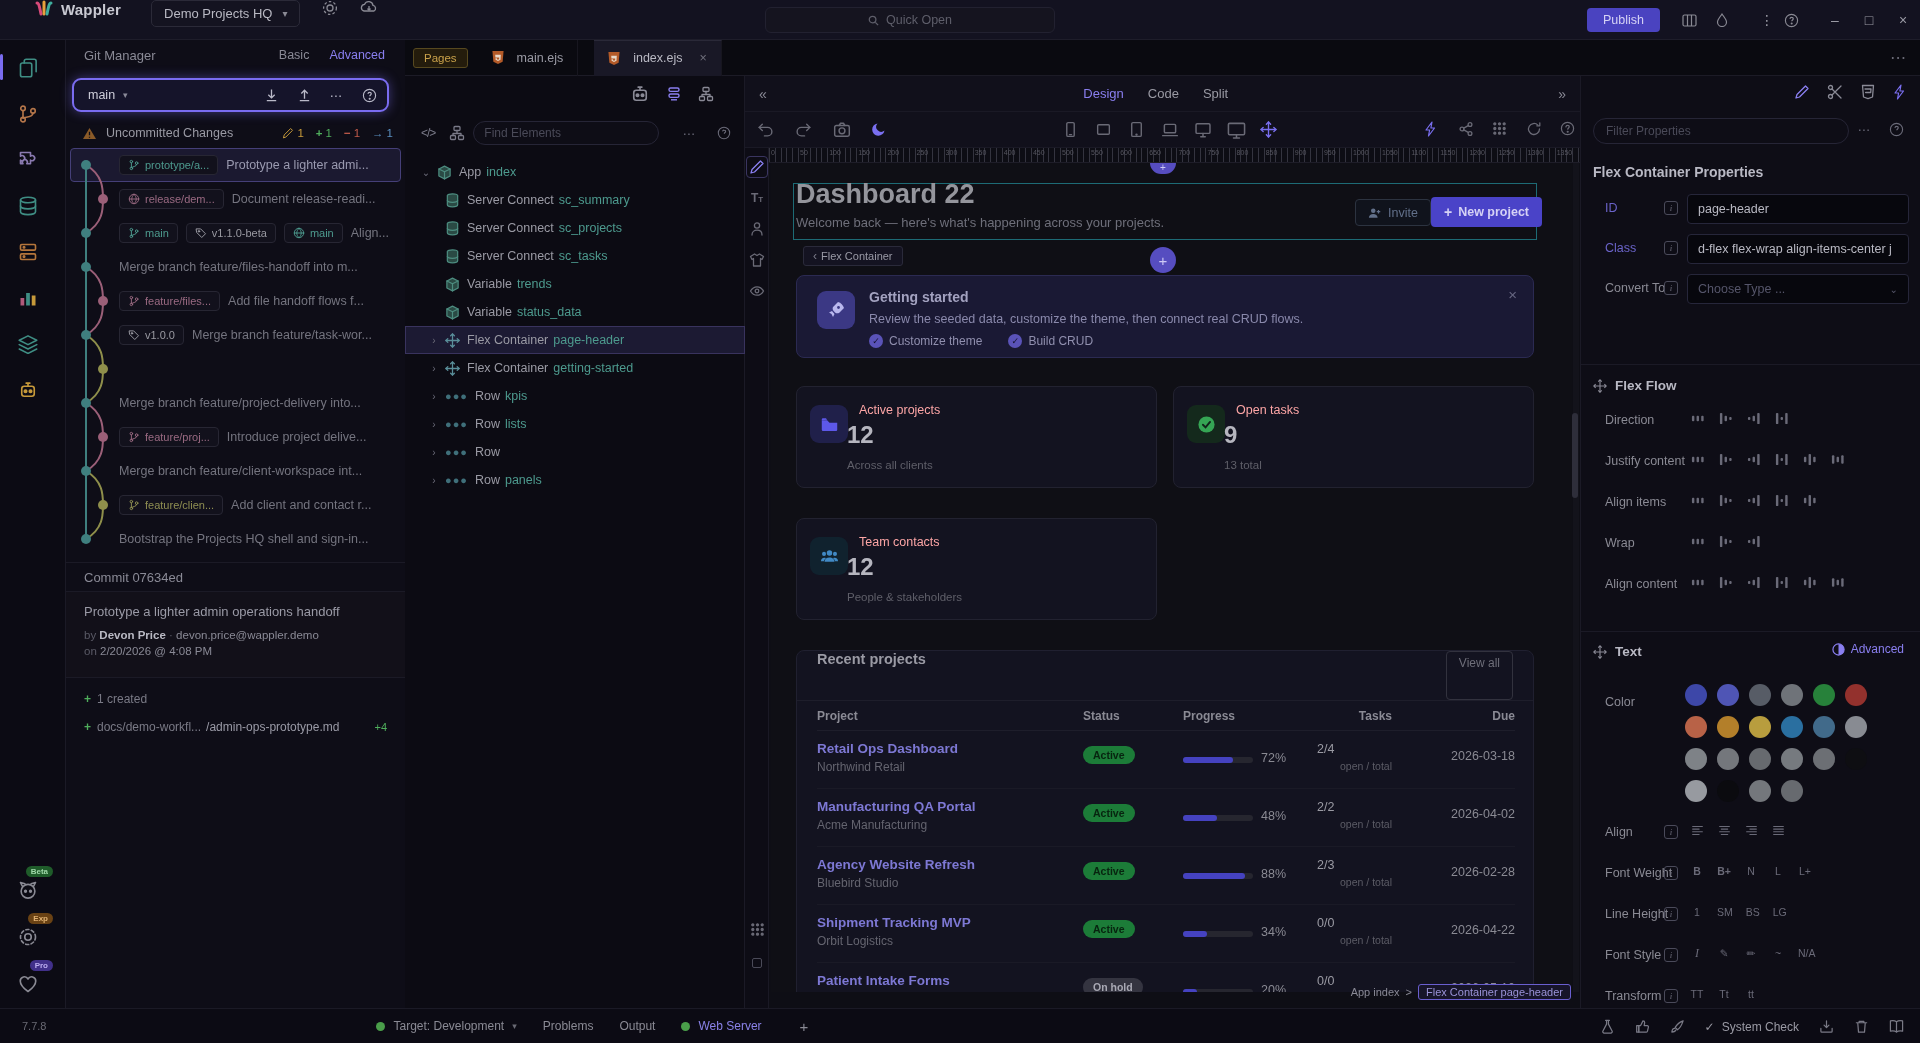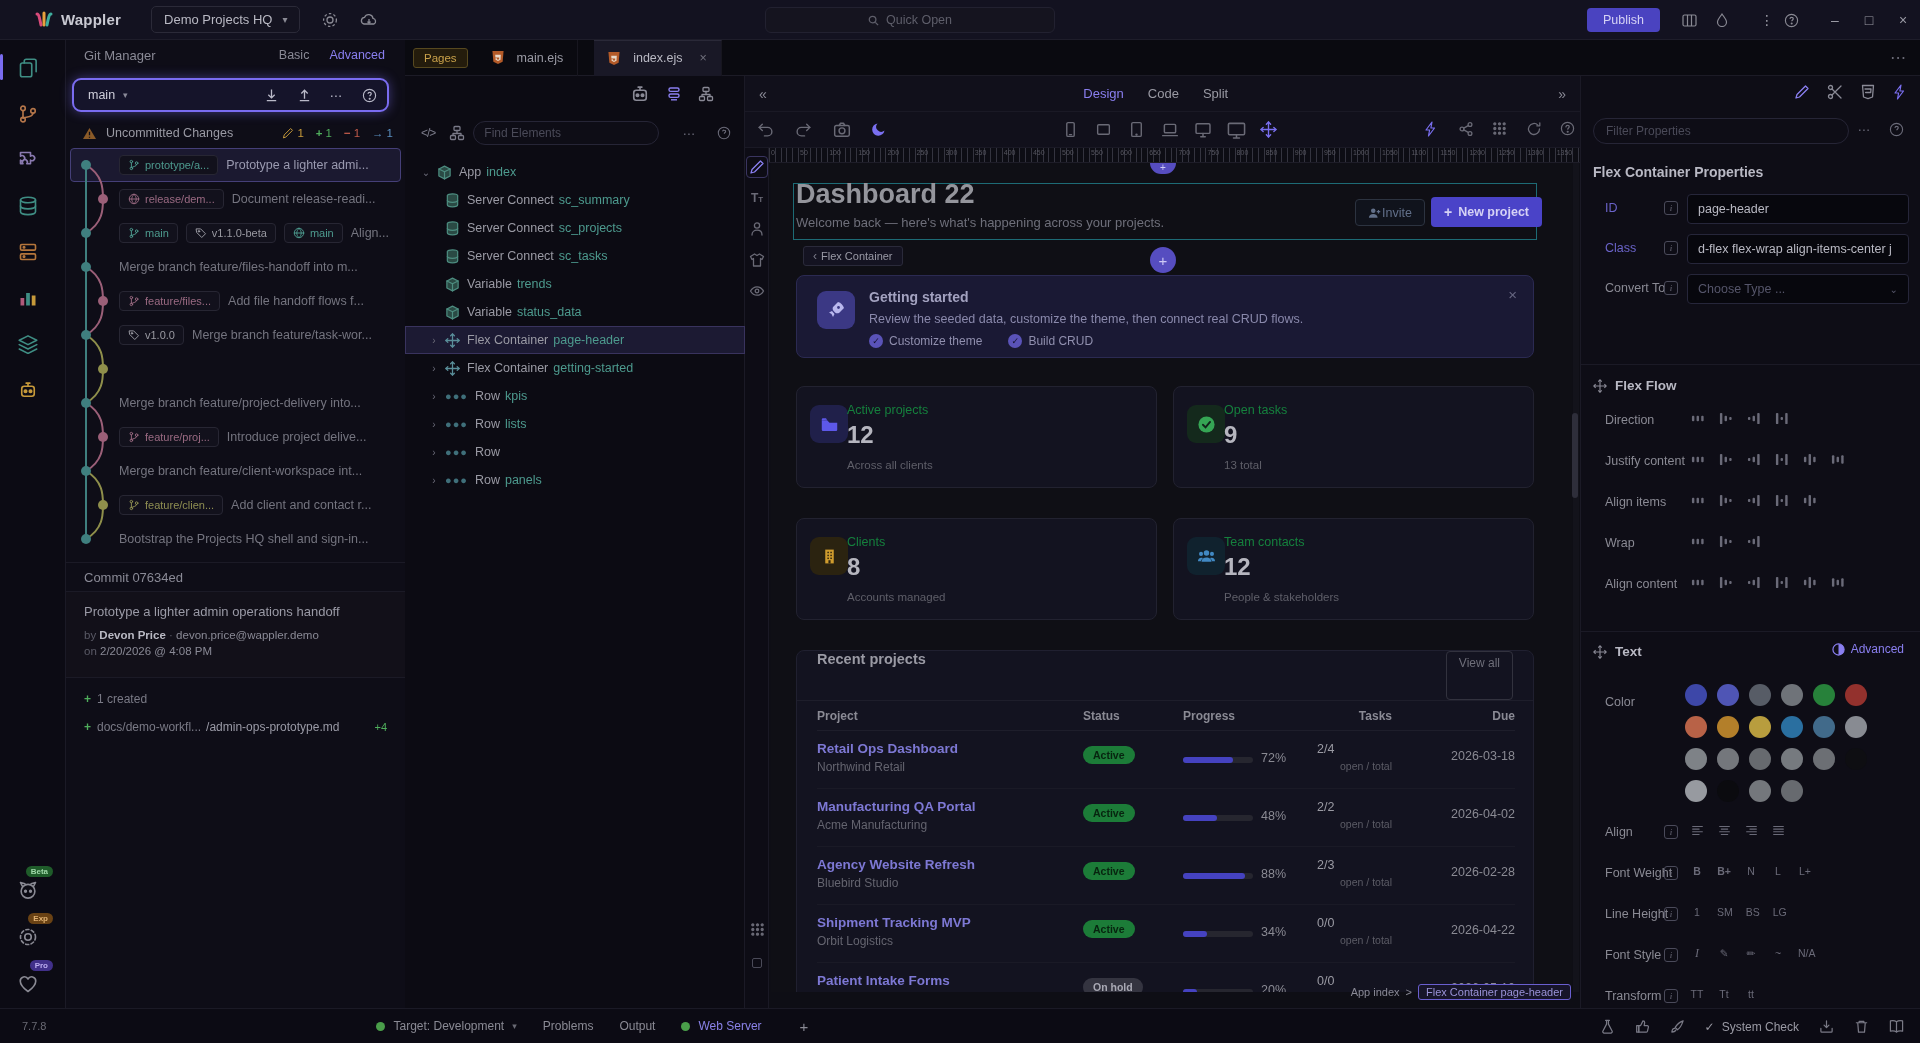--- a/index.html
+++ b/index.html
@@ -1,21 +1,21 @@
 <!DOCTYPE html>
 <html><head>
 <meta charset="utf-8">
 <style>
   html,body{margin:0;padding:0;background:#060609;width:1920px;height:1043px;overflow:hidden;
     font-family:"Liberation Sans","DejaVu Sans",sans-serif;-webkit-font-smoothing:antialiased;}
   *{box-sizing:border-box}
   #app{position:relative;width:1920px;height:1043px;background:#0a0a10;color:#9a9aa4}
   
   .topbar{position:absolute;left:0;top:0;width:1920px;height:40px;background:#131220;
-    border-bottom:1px solid #1e1d2a;display:flex;align-items:center}
+    border-bottom:1px solid #1e1d2a;display:flex;align-items:flex-start}
   .logo{display:flex;align-items:center;gap:7px;margin-left:34px}
   .logo-txt{font-size:15px;font-weight:700;color:#c9c9d2;letter-spacing:.2px}
   .proj-pill{margin-left:30px;display:flex;align-items:center;gap:10px;border:1px solid #2b2a38;
     border-radius:5px;padding:5px 12px;color:#b9b9c3;font-size:13px;background:#141320}
   .tb-ic{color:#8a8a94;margin-left:22px;display:flex;align-items:center}
   .quickopen{position:absolute;left:765px;top:7px;width:290px;height:26px;background:#15141f;
     border:1px solid #222130;border-radius:6px;display:flex;align-items:center;justify-content:center;
     gap:7px;color:#5e5e6a;font-size:12.5px}
   .tb-right{position:absolute;right:0;top:0;height:40px;display:flex;align-items:center;gap:0}
   .publish{background:#4a43c0;color:#d5d2f5;font-size:12.5px;border-radius:4px;padding:5px 16px;margin-right:22px}
@@ -82,21 +82,21 @@
   .ruler span{position:absolute;top:1px;font-size:7px;color:#55555f}
   .toolstrip{position:absolute;left:0;top:72px;width:24px;height:860px;background:#0d0c15;border-right:1px solid #1a1925}
   .ts-ic{position:absolute;left:1px;width:22px;height:22px;display:flex;align-items:center;justify-content:center;color:#6a6a76}
   .ts-ic.act{color:#8a7ff0;border:1px solid #3a3560;border-radius:4px}
   .canvas{position:absolute;left:26px;top:87px;width:801px;height:829px;background:#0f0f15;overflow:hidden}
   .cv-scroll{position:absolute;right:1px;top:87px;width:6px;height:829px;background:#13131b}
   .cv-thumb{position:absolute;right:1px;width:6px;border-radius:3px;background:#2e2e3a}
   .hdr-outline{position:absolute;left:22px;top:20px;width:744px;height:57px;border:1px solid #1d6b75}
   .cv-title{position:absolute;left:25px;top:16px;font-size:27px;font-weight:700;color:#94959c}
   .cv-sub{position:absolute;left:25px;top:52px;font-size:13px;color:#6e6f7a}
-  .btn-invite{position:absolute;left:584px;top:36px;height:27px;display:flex;align-items:center;border:1px solid #2c3340;
+  .btn-invite{position:absolute;left:584px;top:36px;height:27px;display:flex;align-items:center;gap:6px;border:1px solid #2c3340;
     border-radius:4px;padding:0 12px;color:#62708a;font-size:12.5px;background:#10131c}
   .btn-newproj{position:absolute;left:660px;top:34px;height:30px;display:flex;align-items:center;gap:6px;background:#4a43c8;
     border-radius:4px;padding:0 13px;color:#d5d2f5;font-size:12.5px;font-weight:600}
   .sel-tag{position:absolute;left:32px;top:83px;height:20px;display:flex;align-items:center;gap:4px;background:#141321;
     border:1px solid #2a2a3a;border-radius:3px;padding:0 9px;font-size:11px;color:#9a9aa6}
   .add-circle{position:absolute;left:379px;top:84px;width:26px;height:26px;border-radius:50%;background:#564dc0;
     color:#cdc9f5;display:flex;align-items:center;justify-content:center;font-size:15px}
   .add-semi{position:absolute;left:379px;top:0;width:26px;height:11px;border-radius:0 0 13px 13px;background:#564dc0;
     color:#cdc9f5;font-size:10px;text-align:center;line-height:9px}
   .gs-card{position:absolute;left:25px;top:112px;width:738px;height:83px;background:#1a1934;border:1px solid #2b2a52;border-radius:8px}
@@ -104,21 +104,21 @@
     display:flex;align-items:center;justify-content:center}
   .gs-title{position:absolute;left:72px;top:13px;font-size:14px;font-weight:600;color:#a3a2c0}
   .gs-desc{position:absolute;left:72px;top:36px;font-size:12.5px;color:#8a89ac}
   .gs-checks{position:absolute;left:72px;top:58px;display:flex;gap:26px}
   .gs-chk{display:flex;align-items:center;gap:6px;font-size:12px;color:#908fae}
   .gs-dot{width:14px;height:14px;border-radius:50%;background:#5a53b8;color:#14122e;font-size:9px;display:flex;align-items:center;justify-content:center}
   .gs-x{position:absolute;right:16px;top:10px;color:#666680;font-size:15px}
   .kpis{position:absolute;left:25px;top:223px;width:738px;display:grid;grid-template-columns:1fr 1fr;gap:30px 16px}
   .kpi{height:102px;background:#131320;border:1px solid #222230;border-radius:8px;position:relative}
   .kpi-tile{position:absolute;left:13px;top:18px;width:38px;height:38px;border-radius:9px;display:flex;align-items:center;justify-content:center}
-  .kpi-label{position:absolute;left:50px;top:16px;font-size:12.5px;color:#15803d}
+  .kpi-label{position:absolute;left:62px;top:16px;font-size:12.5px;color:#fca5a5}
   .kpi-val{position:absolute;left:50px;top:34px;font-size:24px;font-weight:700;color:#b6b6bf}
   .kpi-sub{position:absolute;left:50px;top:72px;font-size:11.5px;color:#5f5f69}
   .recent{position:absolute;left:25px;top:487px;width:738px;height:400px;background:#131320;border:1px solid #202030;border-radius:8px}
   .rc-h{position:absolute;left:0;top:0;width:100%;height:50px;display:flex;padding:0 20px;border-bottom:1px solid #1e1e2b}
   .rc-title{font-size:14.5px;font-weight:600;color:#9a9aa4;flex:1}
   .viewall{border:1px solid #32323e;border-radius:4px;color:#6f6f7a;font-size:12px;padding:4px 12px}
   .thead{position:absolute;left:20px;top:50px;width:698px;height:30px;display:flex;align-items:center;font-size:12px;font-weight:600;color:#8a8a94;border-bottom:1px solid #1e1e2b}
   .trowp{position:absolute;left:20px;width:698px;height:58px;border-bottom:1px solid #1a1a26}
   .col-status{position:absolute;left:266px}
   .col-prog{position:absolute;left:366px}
@@ -1097,39 +1097,20 @@
               <span style="display: inline-flex; align-items: center; color: rgb(53, 165, 84);">
                 <svg width="19" height="19" viewBox="0 0 16 16">
                   <circle cx="8" cy="8" r="6.8" fill="currentColor"></circle>
                   <path d="M5 8.2 7.2 10.4 11 5.8" stroke="#10241a" stroke-width="1.6" fill="none" stroke-linecap="round"></path>
                 </svg>
               </span>
             </div>
             <div class="kpi-label">Open tasks</div>
             <div class="kpi-val">9</div>
             <div class="kpi-sub">13 total</div>
-          </div>
-          <div class="kpi">
-            <div class="kpi-tile" style="background: rgb(43, 35, 16);">
-              <span style="display: inline-flex; align-items: center; color: rgb(207, 156, 46);">
-                <svg width="17" height="17" viewBox="0 0 16 16">
-                  <rect x="4" y="1.5" width="8" height="13" fill="currentColor"></rect>
-                  <rect x="6" y="3.5" width="1.4" height="1.4" fill="#2b2310"></rect>
-                  <rect x="8.8" y="3.5" width="1.4" height="1.4" fill="#2b2310"></rect>
-                  <rect x="6" y="6.3" width="1.4" height="1.4" fill="#2b2310"></rect>
-                  <rect x="8.8" y="6.3" width="1.4" height="1.4" fill="#2b2310"></rect>
-                  <rect x="6" y="9" width="1.4" height="1.4" fill="#2b2310"></rect>
-                  <rect x="8.8" y="9" width="1.4" height="1.4" fill="#2b2310"></rect>
-                  <rect x="7" y="11.5" width="2" height="3" fill="#2b2310"></rect>
-                </svg>
-              </span>
-            </div>
-            <div class="kpi-label">Clients</div>
-            <div class="kpi-val">8</div>
-            <div class="kpi-sub">Accounts managed</div>
           </div>
           <div class="kpi">
             <div class="kpi-tile" style="background: rgb(16, 34, 46);">
               <span style="display: inline-flex; align-items: center; color: rgb(65, 137, 196);">
                 <svg width="19" height="19" viewBox="0 0 16 16" fill="currentColor">
                   <circle cx="8" cy="5" r="2.3"></circle>
                   <path d="M3.8 12.5c0-2.3 1.9-3.6 4.2-3.6s4.2 1.3 4.2 3.6z"></path>
                   <circle cx="3.4" cy="5.8" r="1.7"></circle>
                   <path d="M.8 12c0-1.8 1.2-2.9 2.8-2.9.5 0 1 .1 1.4.3-1 .8-1.6 1.7-1.6 2.6z"></path>
                   <circle cx="12.6" cy="5.8" r="1.7"></circle>

